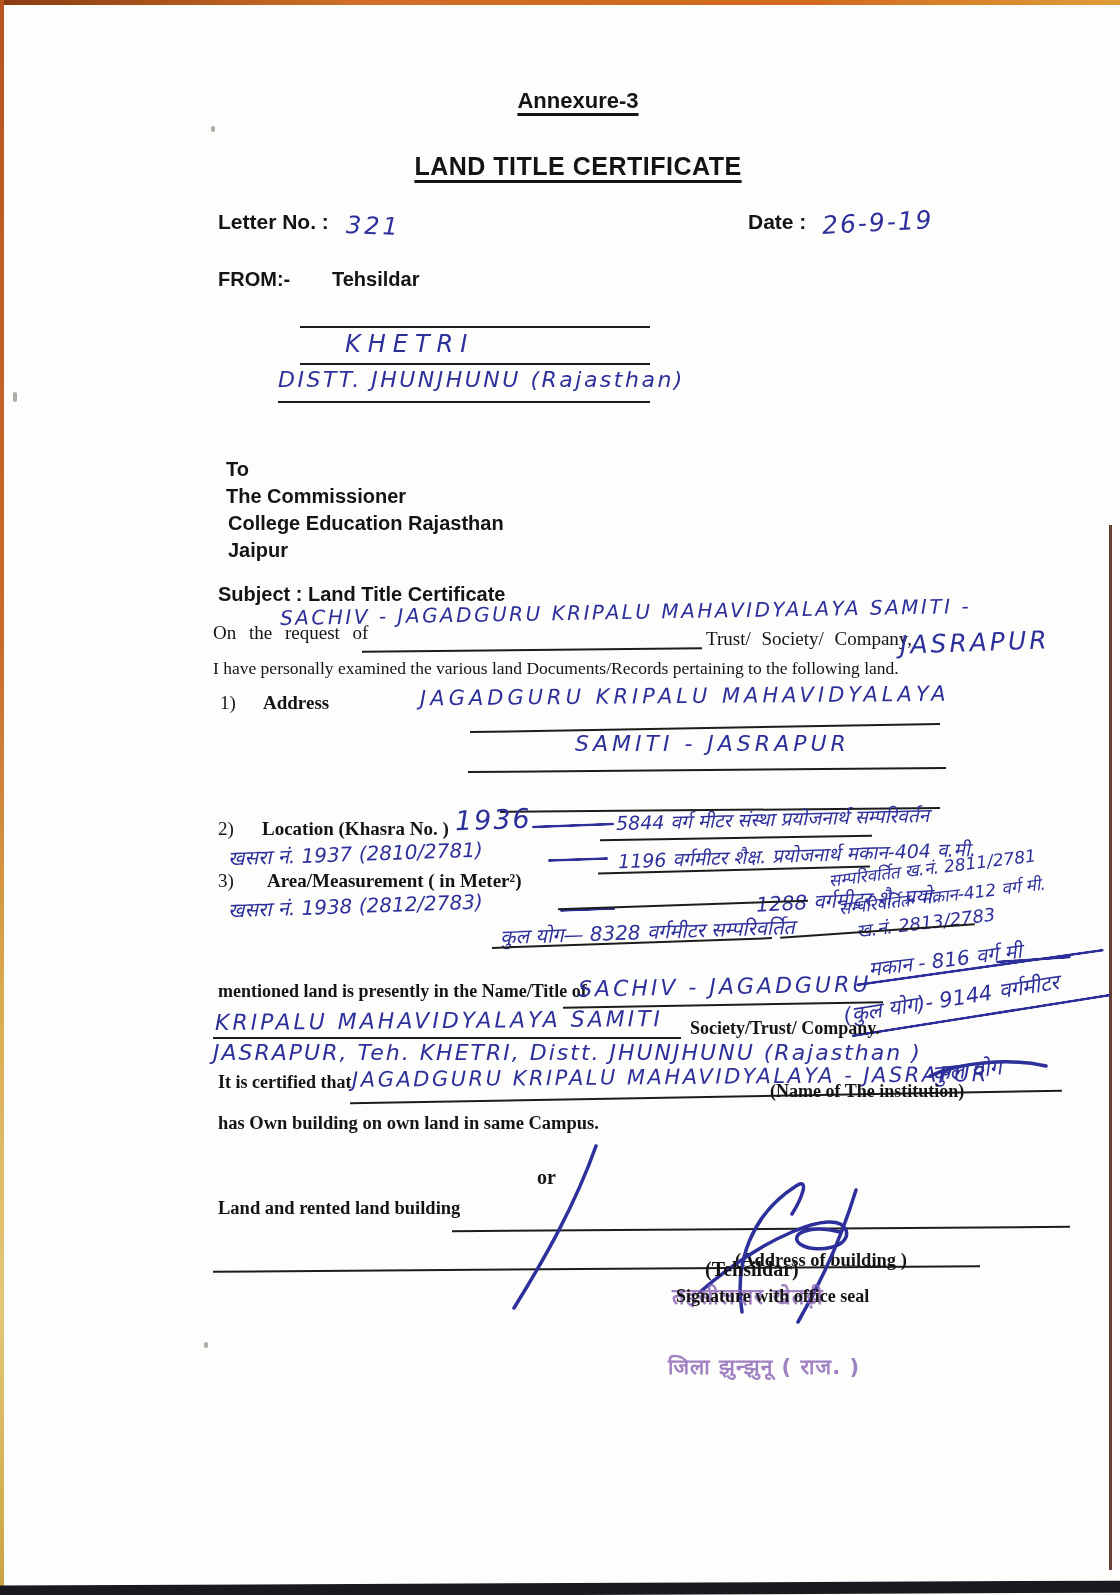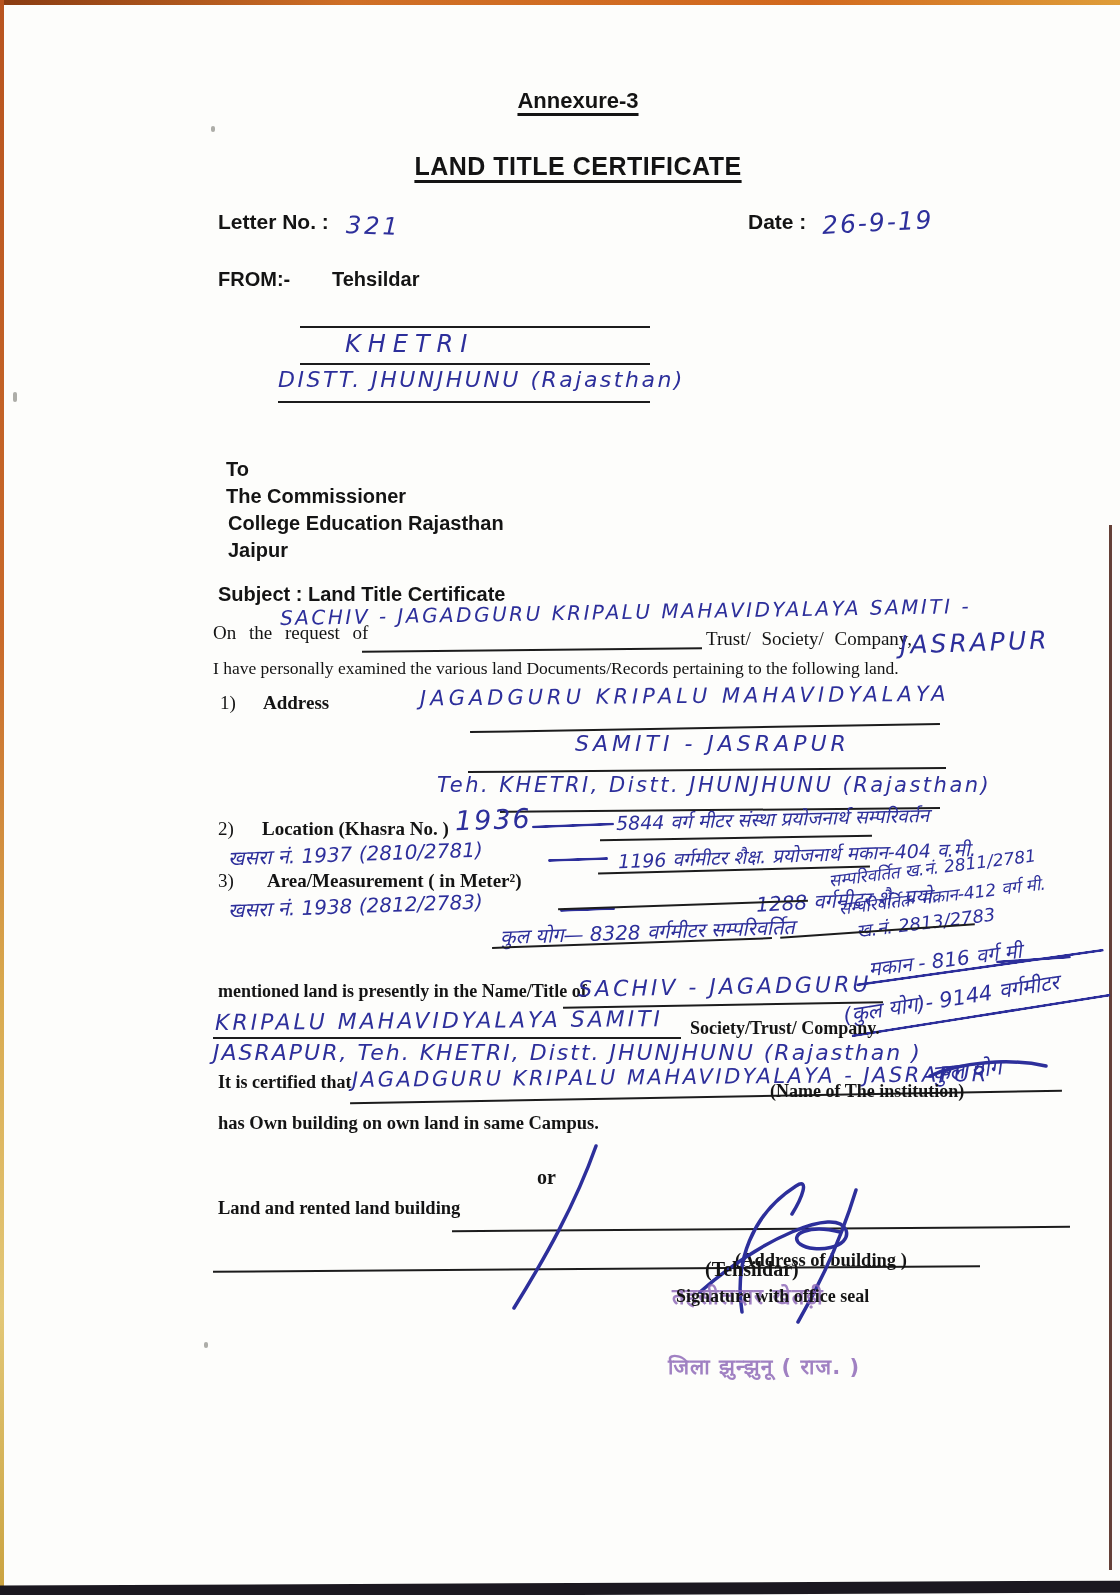--- a/index.html
+++ b/index.html
@@ -66,21 +66,20 @@
   <div class="abs serif" style="left:706px;top:628px;font-size:19px;word-spacing:6px;">Trust/ Society/ Company,</div>
   <div class="abs ink" style="left:900px;top:628px;font-size:25px;letter-spacing:3px;transform:rotate(-2deg);">JASRAPUR</div>
   <div class="abs serif" style="left:213px;top:658px;font-size:17.5px;">I have personally examined the various land Documents/Records pertaining to the following land.</div>
 
   <div class="abs serif" style="left:220px;top:692px;font-size:19px;">1)</div>
   <div class="abs serif-b" style="left:263px;top:692px;font-size:19px;">Address</div>
   <div class="abs ink" style="left:420px;top:684px;font-size:21px;letter-spacing:4px;transform:rotate(-0.5deg);">JAGADGURU KRIPALU MAHAVIDYALAYA</div>
   <div class="rule" style="left:470px;top:727px;width:470px;transform:rotate(-1deg);"></div>
   <div class="abs ink" style="left:535px;top:731px;font-size:22px;letter-spacing:4px;margin-left:40px;">SAMITI - JASRAPUR</div>
   <div class="rule" style="left:468px;top:769px;width:478px;transform:rotate(-0.5deg);"></div>
-  <div class="abs ink" style="left:437px;top:773px;font-size:21px;letter-spacing:2.5px;">Teh. KHETRI, Distt. JHUNJHUNU (Rajasthan)</div>
   <div class="rule" style="left:500px;top:809px;width:440px;transform:rotate(-0.5deg);"></div>
 
   <div class="abs serif" style="left:218px;top:818px;font-size:19px;">2)</div>
   <div class="abs serif-b" style="left:262px;top:818px;font-size:19px;">Location (Khasra No. )</div>
   <div class="abs ink" style="left:455px;top:804px;font-size:27px;letter-spacing:2px;transform:rotate(-2deg);">1936</div>
   <div class="ink-rule" style="left:532px;top:824px;width:82px;transform:rotate(-2deg);"></div>
   <div class="abs ink" style="left:616px;top:806px;font-size:19px;transform:rotate(-1.5deg);">5844 वर्ग मीटर संस्था प्रयोजनार्थ सम्परिवर्तन</div>
   <div class="rule" style="left:600px;top:837px;width:272px;transform:rotate(-1deg);"></div>
 
   <div class="abs ink" style="left:228px;top:840px;font-size:20px;transform:rotate(-2deg);">खसरा नं. 1937 (2810/2781)</div>

